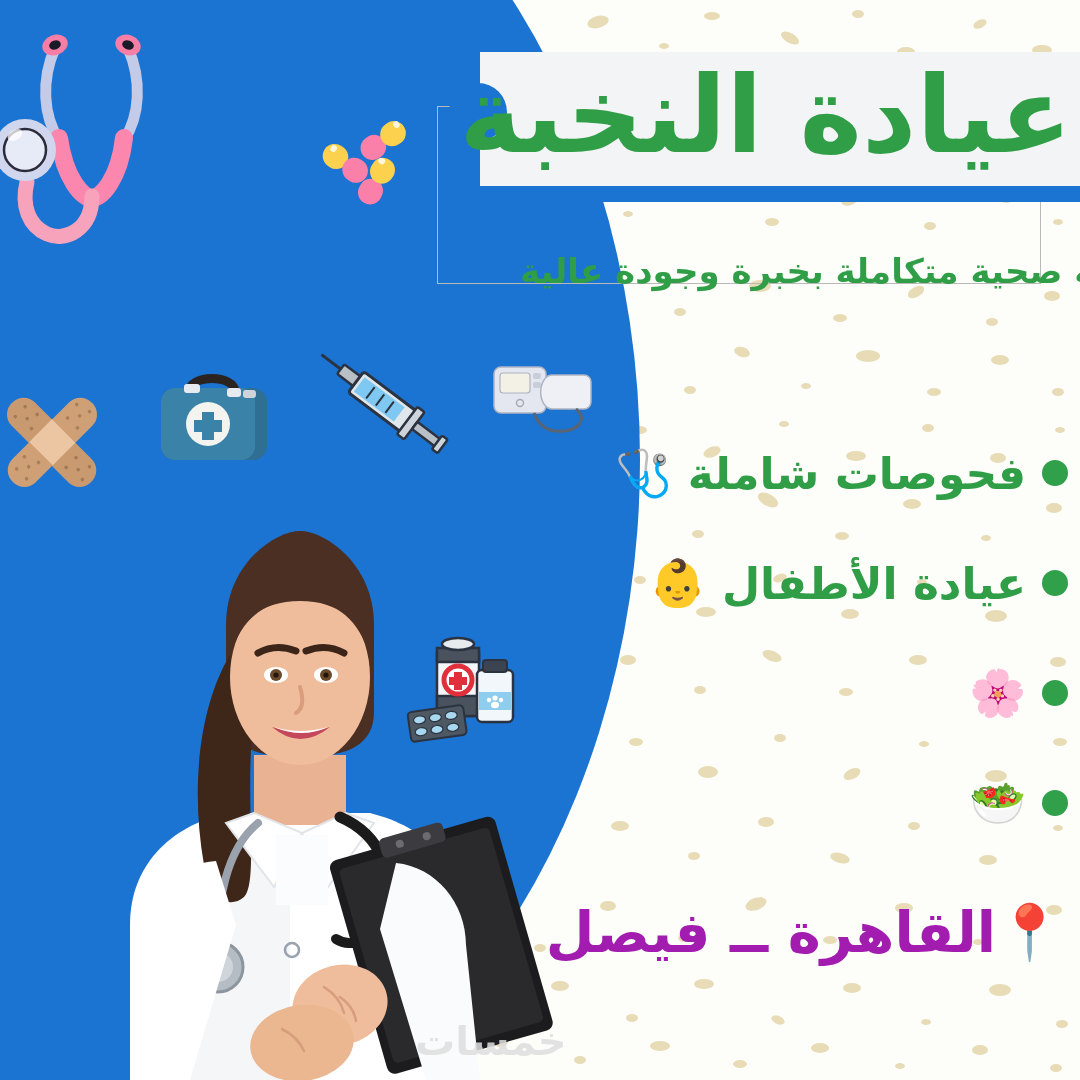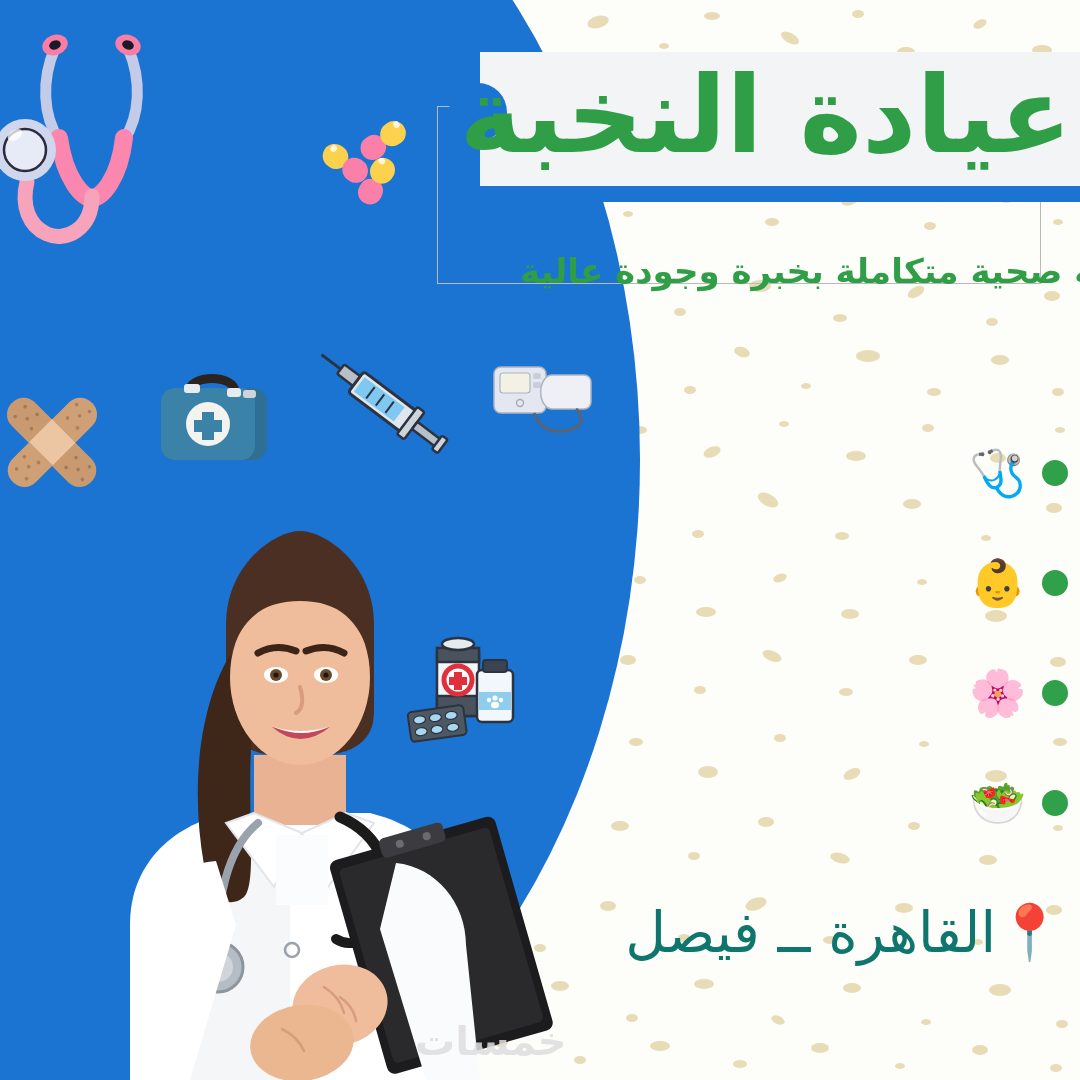--- a/index.html
+++ b/index.html
@@ -90,21 +90,21 @@
     width:56px;height:56px;
   }
 
   
   .location{
     position:absolute;right:16px;top:900px;width:470px;
     display:flex;align-items:center;justify-content:flex-start;gap:14px;
     direction:rtl;
   }
   .location-pin{font-size:54px;line-height:1;width:54px;text-align:center;}
-  .location-text{color:#0f766e;font-size:56px;font-weight:400;white-space:nowrap;}
+  .location-text{color:#a21caf;font-size:56px;font-weight:700;white-space:nowrap;}
 
   
   .watermark{
     position:absolute;left:415px;top:1018px;
     color:#dedede;font-size:40px;font-weight:700;letter-spacing:4px;
     direction:rtl;opacity:.85;
   }
 
   
   .art{position:absolute;}
@@ -436,25 +436,27 @@
   <div class="title-dot"></div>
   <div class="title-text">عيادة النخبة</div>
   <div class="title-underline"></div>
 
   <div class="subtitle">رعاية صحية متكاملة بخبرة وجودة عالية</div>
 
   <div class="services">
 
     <div class="service-row">
       <span class="bullet"></span>
+      <span class="service-label">فحوصات شاملة</span>
       <span class="service-emoji">🩺</span>
     </div>
 
     <div class="service-row">
       <span class="bullet"></span>
+      <span class="service-label">عيادة الأطفال</span>
       <span class="service-emoji">👶</span>
     </div>
 
     <div class="service-row">
       <span class="bullet"></span>
       <span class="service-emoji">🌸</span>
     </div>
 
     <div class="service-row">
       <span class="bullet"></span>

